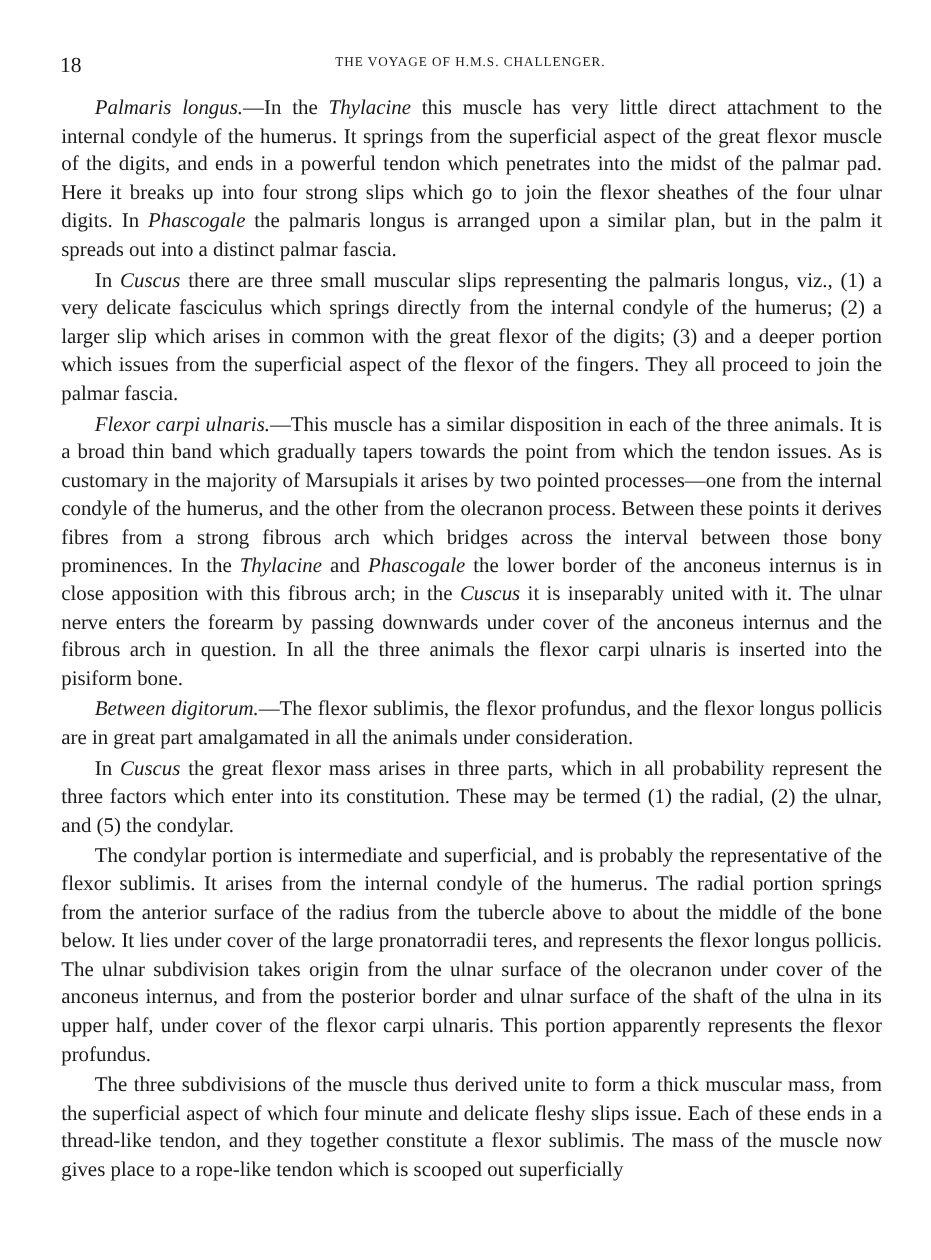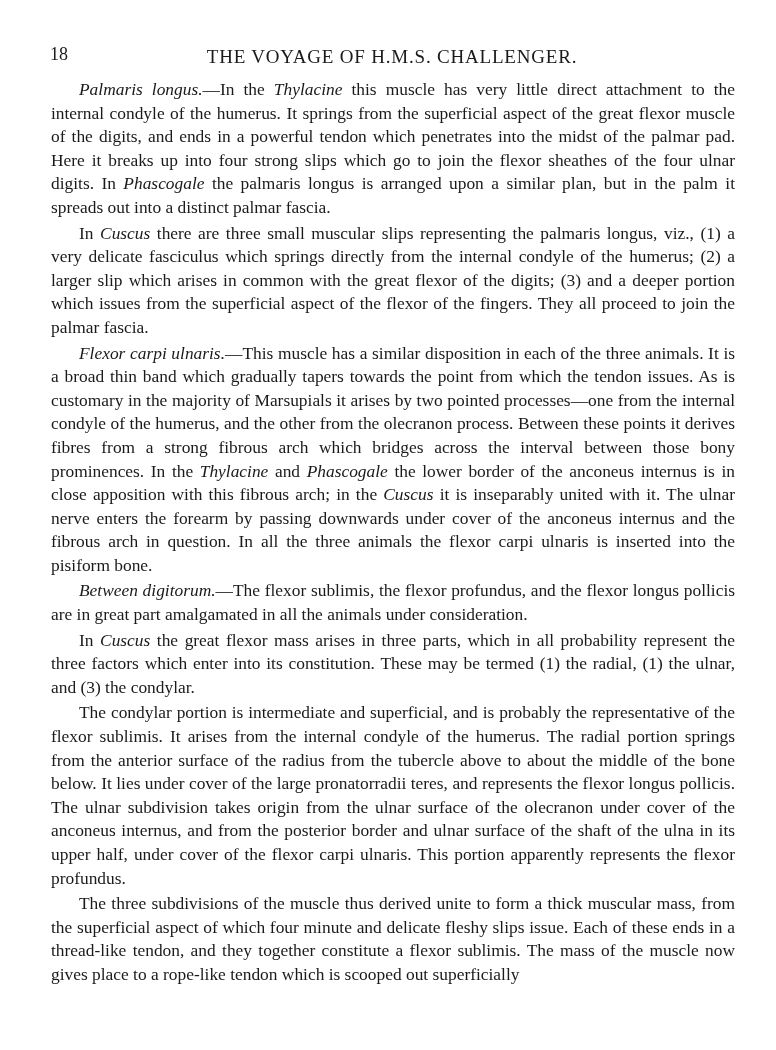--- a/index.html
+++ b/index.html
@@ -9,21 +9,21 @@
     font-family: "Liberation Serif", "DejaVu Serif", serif;
     color: #1a1a1a;
   }
   .header {
     position: absolute; top: 44px; left: 50px; width: 684px; height: 24px;
     font-size: 16.5px;
   }
   .page-number { position: absolute; left: 0; top: 0; font-size: 18px; }
   .running-title {
     position: absolute; left: 0; right: 0; top: 2px; text-align: center;
-    letter-spacing: 0.8px; font-size: 19px;
+    letter-spacing: 0.8px; font-size: 11px;
   }
   .body-text {
     position: absolute; left: 51px; top: 78px; width: 684px;
     font-size: 17.4px; line-height: 23.6px;
     text-align: justify;
   }
   .body-text p { margin: 0; text-indent: 28px; }
   .body-text p + p { margin-top: 2px; }
   i { font-style: italic; }
 </style>
@@ -34,17 +34,17 @@
   <div class="header">
     <span class="page-number">18</span>
     <div class="running-title">THE VOYAGE OF H.M.S. CHALLENGER.</div>
   </div>
 
   <div class="body-text">
     <p><i>Palmaris longus.</i><span>—In the </span><i>Thylacine</i><span> this muscle has very little direct attachment to the internal condyle of the humerus. It springs from the superficial aspect of the great flexor muscle of the digits, and ends in a powerful tendon which penetrates into the midst of the palmar pad. Here it breaks up into four strong slips which go to join the flexor sheathes of the four ulnar digits. In </span><i>Phascogale</i><span> the palmaris longus is arranged upon a similar plan, but in the palm it spreads out into a distinct palmar fascia.</span></p>
     <p><span>In </span><i>Cuscus</i><span> there are three small muscular slips representing the palmaris longus, viz., (1) a very delicate fasciculus which springs directly from the internal condyle of the humerus; (2) a larger slip which arises in common with the great flexor of the digits; (3) and a deeper portion which issues from the superficial aspect of the flexor of the fingers. They all proceed to join the palmar fascia.</span></p>
     <p><i>Flexor carpi ulnaris.</i><span>—This muscle has a similar disposition in each of the three animals. It is a broad thin band which gradually tapers towards the point from which the tendon issues. As is customary in the majority of Marsupials it arises by two pointed processes—one from the internal condyle of the humerus, and the other from the olecranon process. Between these points it derives fibres from a strong fibrous arch which bridges across the interval between those bony prominences. In the </span><i>Thylacine</i><span> and </span><i>Phascogale</i><span> the lower border of the anconeus internus is in close apposition with this fibrous arch; in the </span><i>Cuscus</i><span> it is inseparably united with it. The ulnar nerve enters the forearm by passing downwards under cover of the anconeus internus and the fibrous arch in question. In all the three animals the flexor carpi ulnaris is inserted into the pisiform bone.</span></p>
     <p><i>Between digitorum.</i><span>—The flexor sublimis, the flexor profundus, and the flexor longus pollicis are in great part amalgamated in all the animals under consideration.</span></p>
-    <p><span>In </span><i>Cuscus</i><span> the great flexor mass arises in three parts, which in all probability represent the three factors which enter into its constitution. These may be termed (1) the radial, (1) the ulnar, and (3) the condylar.</span></p>
+    <p><span>In </span><i>Cuscus</i><span> the great flexor mass arises in three parts, which in all probability represent the three factors which enter into its constitution. These may be termed (1) the radial, (2) the ulnar, and (5) the condylar.</span></p>
     <p><span>The condylar portion is intermediate and superficial, and is probably the representative of the flexor sublimis. It arises from the internal condyle of the humerus. The radial portion springs from the anterior surface of the radius from the tubercle above to about the middle of the bone below. It lies under cover of the large pronatorradii teres, and represents the flexor longus pollicis. The ulnar subdivision takes origin from the ulnar surface of the olecranon under cover of the anconeus internus, and from the posterior border and ulnar surface of the shaft of the ulna in its upper half, under cover of the flexor carpi ulnaris. This portion apparently represents the flexor profundus.</span></p>
     <p><span>The three subdivisions of the muscle thus derived unite to form a thick muscular mass, from the superficial aspect of which four minute and delicate fleshy slips issue. Each of these ends in a thread-like tendon, and they together constitute a flexor sublimis. The mass of the muscle now gives place to a rope-like tendon which is scooped out superficially</span></p>
   </div>
 </div>
 
 </body></html>

